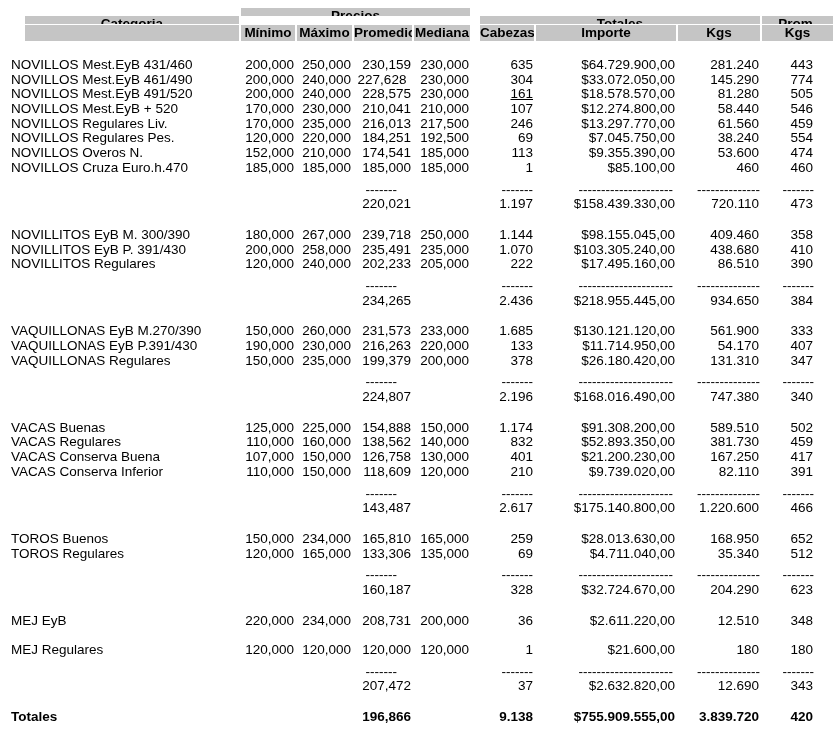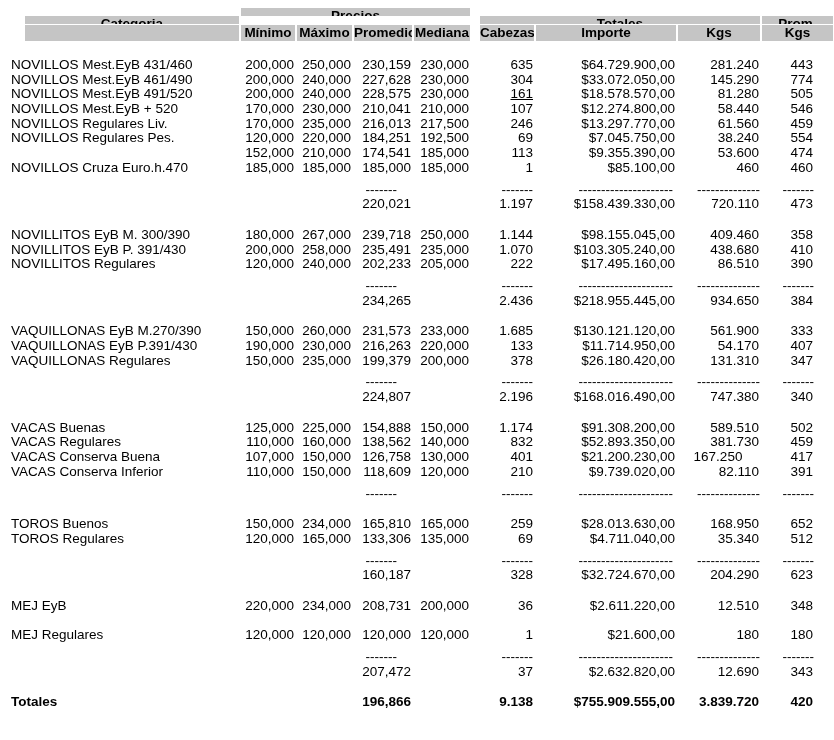--- a/index.html
+++ b/index.html
@@ -75,21 +75,21 @@
           <div class="n" style="grid-column: 5;">230,000</div>
           <div class="n" style="grid-column: 7;">635</div>
           <div class="n" style="grid-column: 8;">$64.729.900,00</div>
           <div class="n" style="grid-column: 9;">281.240</div>
           <div class="n" style="grid-column: 10;">443</div>
         </div>
         <div class="grid r ">
           <div class="cat" style="grid-column: 1;">NOVILLOS Mest.EyB 461/490</div>
           <div class="n" style="grid-column: 2;">200,000</div>
           <div class="n" style="grid-column: 3;">240,000</div>
-          <div class="n" style="grid-column: 4;">227,628</div>
+          <div class="n" style="grid-column: 4; text-align: center;">227,628</div>
           <div class="n" style="grid-column: 5;">230,000</div>
           <div class="n" style="grid-column: 7;">304</div>
           <div class="n" style="grid-column: 8;">$33.072.050,00</div>
           <div class="n" style="grid-column: 9;">145.290</div>
           <div class="n" style="grid-column: 10;">774</div>
         </div>
         <div class="grid r ">
           <div class="cat" style="grid-column: 1;">NOVILLOS Mest.EyB 491/520</div>
           <div class="n" style="grid-column: 2;">200,000</div>
           <div class="n" style="grid-column: 3;">240,000</div>
@@ -127,20 +127,21 @@
           <div class="n" style="grid-column: 2;">120,000</div>
           <div class="n" style="grid-column: 3;">220,000</div>
           <div class="n" style="grid-column: 4;">184,251</div>
           <div class="n" style="grid-column: 5;">192,500</div>
           <div class="n" style="grid-column: 7;">69</div>
           <div class="n" style="grid-column: 8;">$7.045.750,00</div>
           <div class="n" style="grid-column: 9;">38.240</div>
           <div class="n" style="grid-column: 10;">554</div>
         </div>
         <div class="grid r ">
+          <div class="cat" style="grid-column: 1;">NOVILLOS Overos N.</div>
           <div class="n" style="grid-column: 2;">152,000</div>
           <div class="n" style="grid-column: 3;">210,000</div>
           <div class="n" style="grid-column: 4;">174,541</div>
           <div class="n" style="grid-column: 5;">185,000</div>
           <div class="n" style="grid-column: 7;">113</div>
           <div class="n" style="grid-column: 8;">$9.355.390,00</div>
           <div class="n" style="grid-column: 9;">53.600</div>
           <div class="n" style="grid-column: 10;">474</div>
         </div>
         <div class="grid r ">
@@ -291,41 +292,48 @@
           <div class="n" style="grid-column: 10;">459</div>
         </div>
         <div class="grid r ">
           <div class="cat" style="grid-column: 1;">VACAS Conserva Buena</div>
           <div class="n" style="grid-column: 2;">107,000</div>
           <div class="n" style="grid-column: 3;">150,000</div>
           <div class="n" style="grid-column: 4;">126,758</div>
           <div class="n" style="grid-column: 5;">130,000</div>
           <div class="n" style="grid-column: 7;">401</div>
           <div class="n" style="grid-column: 8;">$21.200.230,00</div>
-          <div class="n" style="grid-column: 9; text-align: center;">167.250</div>
+          <div class="n" style="grid-column: 9;">167.250</div>
           <div class="n" style="grid-column: 10;">417</div>
         </div>
         <div class="grid r ">
           <div class="cat" style="grid-column: 1;">VACAS Conserva Inferior</div>
           <div class="n" style="grid-column: 2;">110,000</div>
           <div class="n" style="grid-column: 3;">150,000</div>
           <div class="n" style="grid-column: 4;">118,609</div>
           <div class="n" style="grid-column: 5;">120,000</div>
           <div class="n" style="grid-column: 7;">210</div>
           <div class="n" style="grid-column: 8;">$9.739.020,00</div>
           <div class="n" style="grid-column: 9;">82.110</div>
           <div class="n" style="grid-column: 10;">391</div>
         </div>
         <div class="grid r dashrow">
           <div class="n d-prom" style="grid-column: 4;">-------</div>
           <div class="n d-cab" style="grid-column: 7;">-------</div>
           <div class="n d-imp" style="grid-column: 8;">---------------------</div>
           <div class="n d-kgs" style="grid-column: 9;">--------------</div>
           <div class="n d-pk" style="grid-column: 10;">-------</div>
         </div>
+        <div class="grid r ">
+          <div class="n" style="grid-column: 4;">143,487</div>
+          <div class="n" style="grid-column: 7;">2.617</div>
+          <div class="n" style="grid-column: 8;">$175.140.800,00</div>
+          <div class="n" style="grid-column: 9;">1.220.600</div>
+          <div class="n" style="grid-column: 10;">466</div>
+        </div>
       </div>
       <div class="group">
         <div class="grid r ">
           <div class="cat" style="grid-column: 1;">TOROS Buenos</div>
           <div class="n" style="grid-column: 2;">150,000</div>
           <div class="n" style="grid-column: 3;">234,000</div>
           <div class="n" style="grid-column: 4;">165,810</div>
           <div class="n" style="grid-column: 5;">165,000</div>
           <div class="n" style="grid-column: 7;">259</div>
           <div class="n" style="grid-column: 8;">$28.013.630,00</div>

